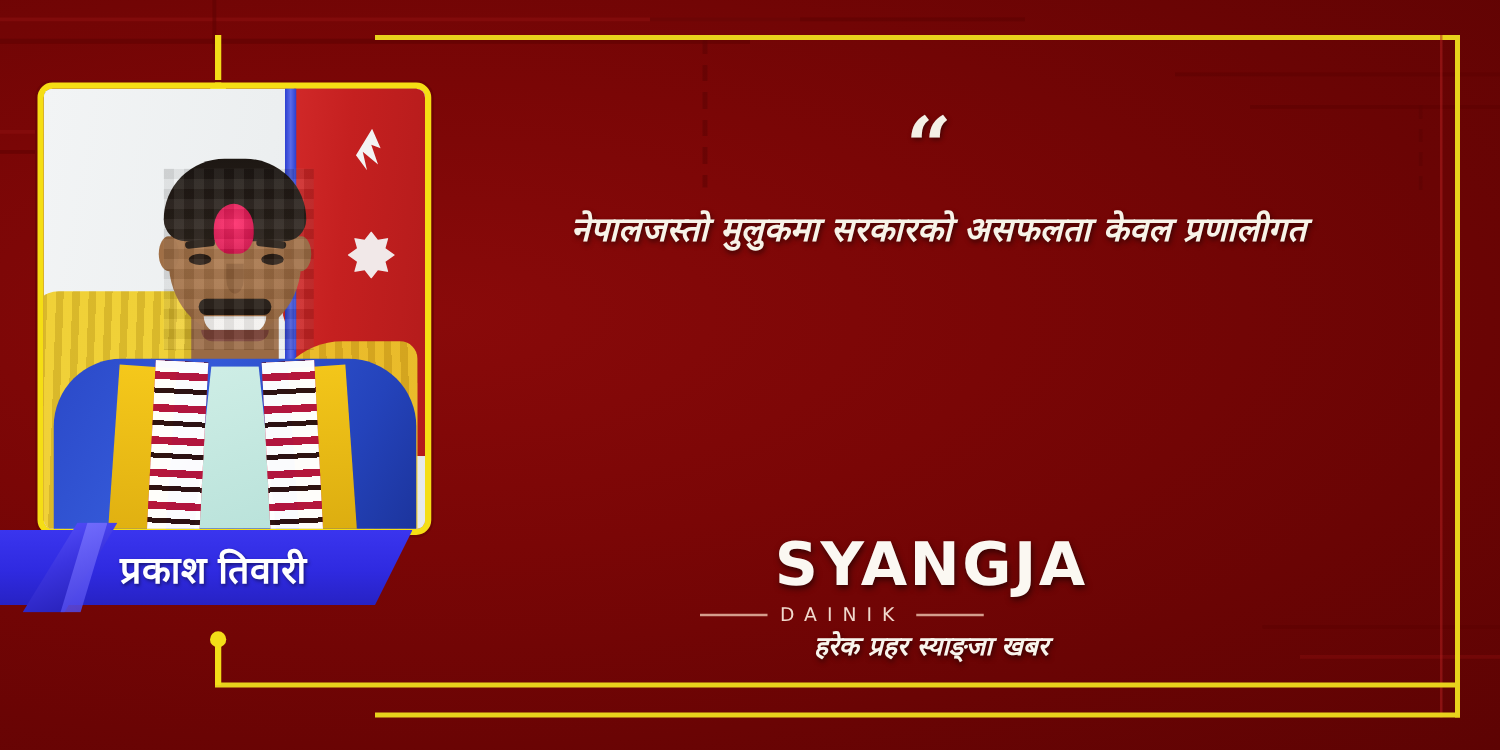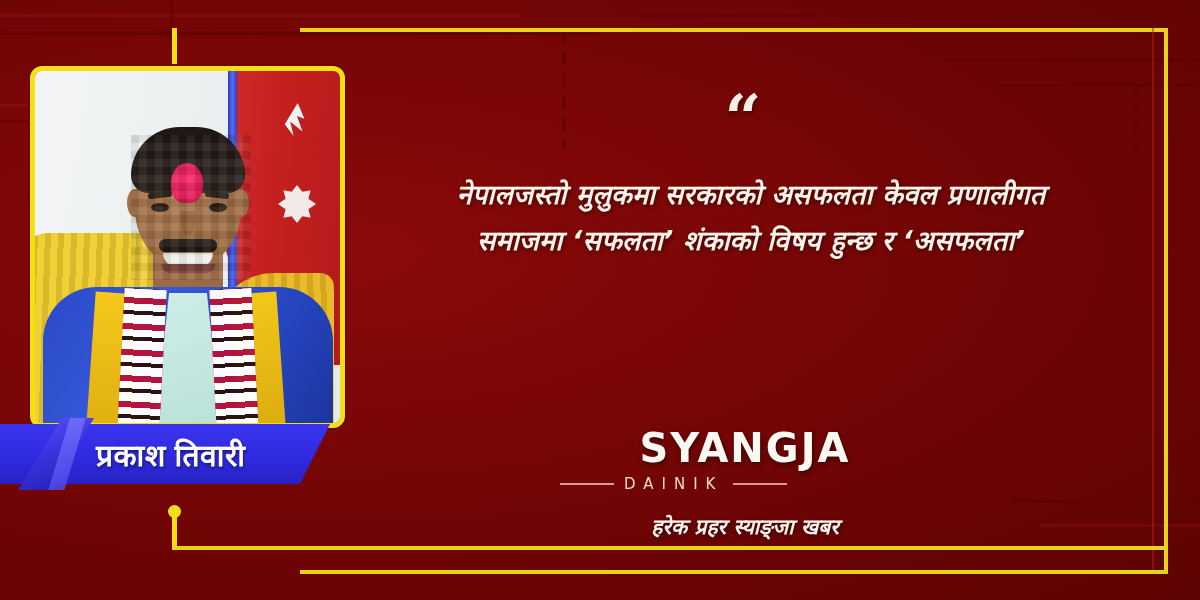--- a/index.html
+++ b/index.html
@@ -138,40 +138,40 @@
   }
 
   
   .quote-mark{
     position:absolute;left:683px;top:86px;width:120px;text-align:center;
     color:#f4f0e6;font-size:64px;line-height:1;font-weight:bold;
     font-family:"DejaVu Serif","Liberation Serif",serif;
     text-shadow:1px 2px 4px rgba(0,0,0,.45);
   }
   .quote-body{
-    position:absolute;left:336px;top:172px;width:830px;
+    position:absolute;left:336px;top:162px;width:830px;
     text-align:center;color:#f7f3e8;
     font-size:27px;line-height:46px;font-style:italic;font-weight:bold;
     font-family:"DejaVu Sans","Liberation Sans",sans-serif;
     text-shadow:1px 2px 4px rgba(0,0,0,.5);
     letter-spacing:.2px;
   }
 
   
   .logo{position:absolute;left:560px;top:428px;width:370px;text-align:center;}
   .logo-main{
-    color:#fbf8f2;font-size:40px;font-weight:bold;letter-spacing:2px;
+    color:#fbf8f2;font-size:48px;font-weight:bold;letter-spacing:2px;
     font-family:"DejaVu Sans","Liberation Sans",sans-serif;
     text-shadow:1px 2px 5px rgba(0,0,0,.55);line-height:1;
   }
   .logo-sub-row{display:flex;align-items:center;gap:10px;margin-top:7px;}
   .logo-rule{height:2px;width:54px;background:#e6b9a6;opacity:.85;}
   .logo-sub{color:#f0d9cd;font-size:15px;letter-spacing:8px;
     font-family:"DejaVu Sans","Liberation Sans",sans-serif;}
-  .logo-tag{margin-top:19px;color:#f8f4ec;font-size:21px;font-weight:bold;font-style:italic;
+  .logo-tag{margin-top:1px;color:#f8f4ec;font-size:21px;font-weight:bold;font-style:italic;
     font-family:"DejaVu Sans","Liberation Sans",sans-serif;
     text-shadow:1px 2px 4px rgba(0,0,0,.5);}
 </style>
 </head>
 <body>
 
 <div class="stage">
 
   <div class="wm wm-h1"></div>
   <div class="wm wm-h2"></div>
@@ -235,21 +235,20 @@
 
   <div class="name-banner">
     <span class="name-text">प्रकाश तिवारी</span>
   </div>
   <div class="name-arrow"></div>
   <div class="name-arrow2"></div>
 
   <div class="quote-mark">“</div>
   <div class="quote-body">
     <div>नेपालजस्तो मुलुकमा सरकारको असफलता केवल प्रणालीगत</div>
-    <div>समाजमा ‘सफलता’ शंकाको विषय हुन्छ र ‘असफलता’</div>
   </div>
 
   <div class="logo">
     <div class="logo-main">SYANGJA</div>
     <div class="logo-sub-row">
       <span class="logo-rule"></span>
       <span class="logo-sub">DAINIK</span>
       <span class="logo-rule"></span>
     </div>
     <div class="logo-tag">हरेक प्रहर स्याङ्जा खबर</div>

